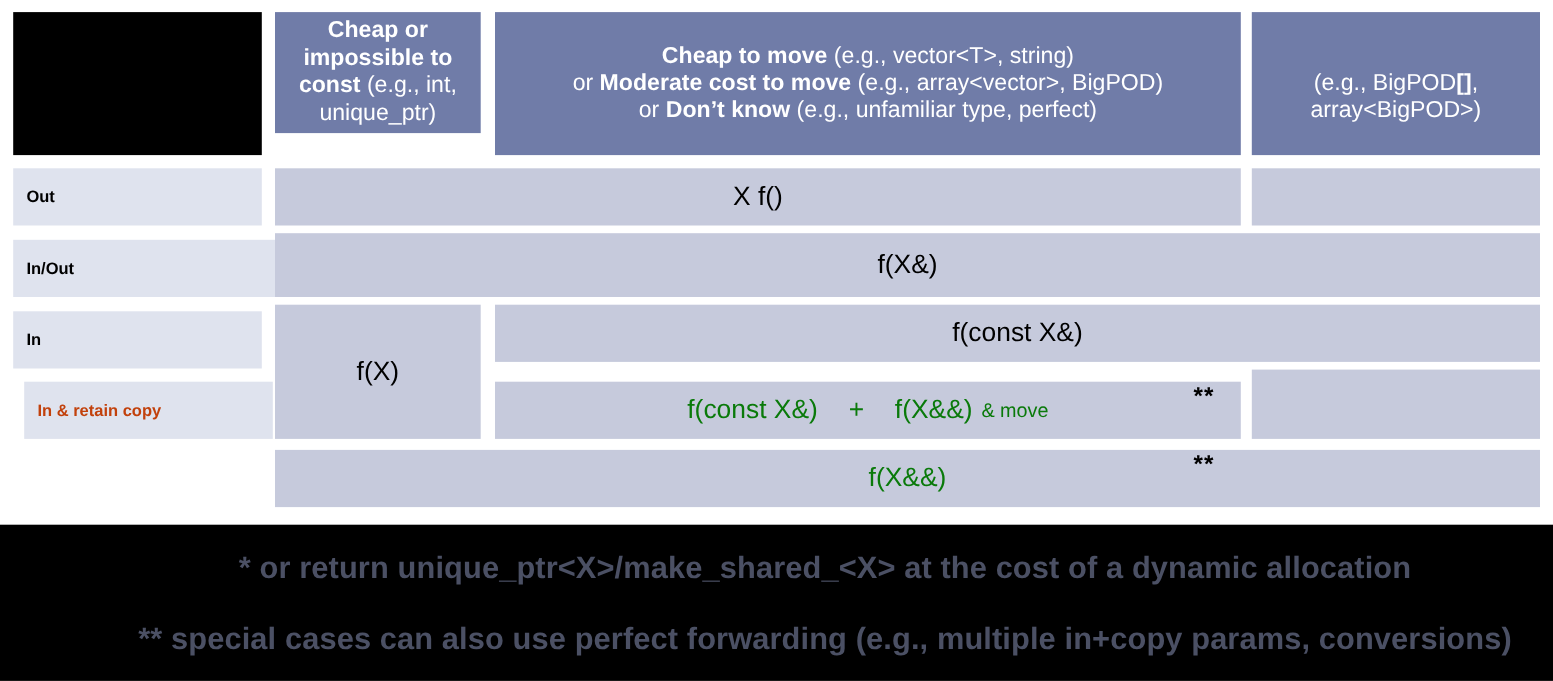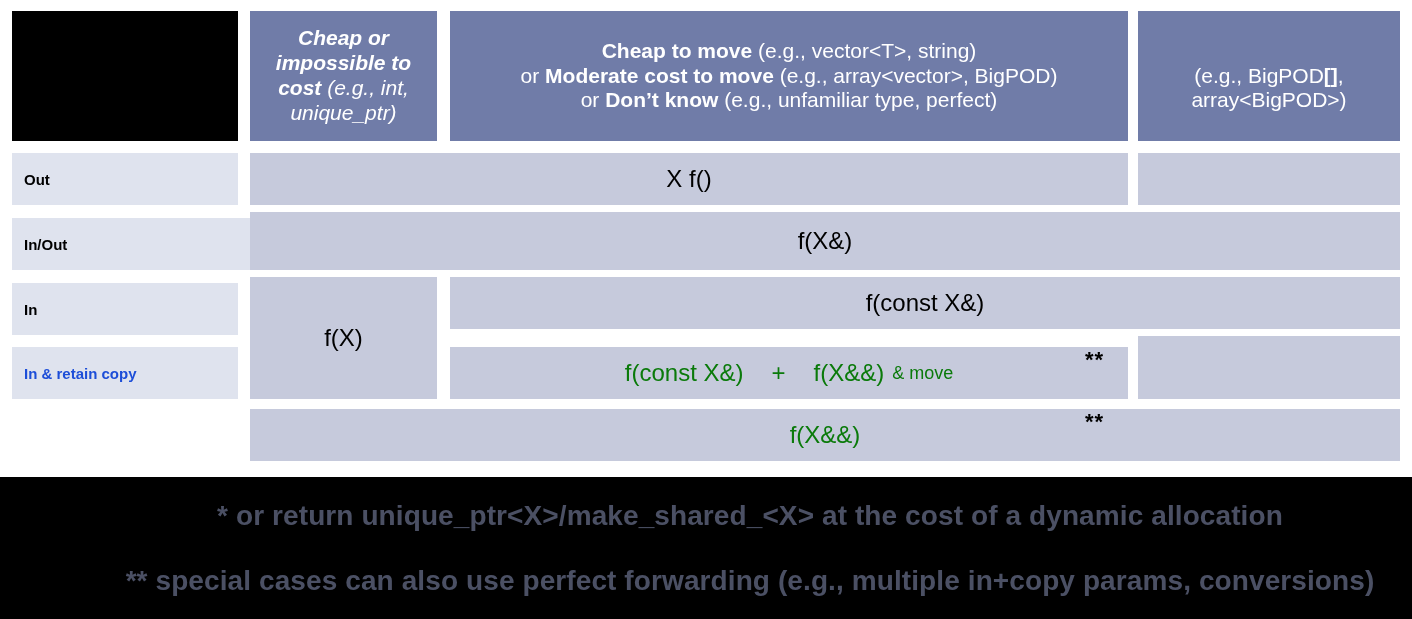--- a/index.html
+++ b/index.html
@@ -29,21 +29,21 @@
 
   .lbl {
     background: #DFE3EE;
     color: #000000;
     font-weight: 700;
     font-size: 15px;
     justify-content: flex-start;
     padding-left: 12px;
     text-align: left;
   }
-  .lbl.green { color: #1d4ed8; }
+  .lbl.green { color: #c2410c; margin-left: 10px; }
 
   .body-cell {
     background: #C6CADC;
     color: #000000;
     font-size: 24px;
     font-weight: 400;
   }
   .body-cell.green { color: #0A7A0A; }
 
   .blackblock { position: absolute; background: #000000; }
@@ -72,25 +72,25 @@
   .plus { padding: 0 6px; }
   .spacer-wide { display: inline-block; width: 22px; }
 </style>
 </head>
 <body>
 
 <div id="stage">
 
   <div class="blackblock" style="left:12px; top:11px; width:226px; height:130px;"></div>
 
-  <div class="cell hdr" style="left:250px; top:11px; width:187px; height:130px; flex-direction:column; justify-content:center;font-style:italic;">
+  <div class="cell hdr" style="left:250px; top:11px; width:187px; height:110px; flex-direction:column; justify-content:center;">
     <div style="width:100%;">
       <b>Cheap or</b><br>
       <b>impossible to</b><br>
-      <b>cost</b><span class="reg"> (e.g., int,</span><br>
+      <b>const</b><span class="reg"> (e.g., int,</span><br>
       <span class="reg">unique_ptr)</span>
     </div>
   </div>
 
   <div class="cell hdr" style="left:450px; top:11px; width:678px; height:130px; flex-direction:column; justify-content:center;">
     <div style="width:100%;">
       <b>Cheap to move</b><span class="reg"> (e.g., vector&lt;T&gt;, string)</span><br>
       <span class="reg">or </span><b>Moderate cost to move</b><span class="reg"> (e.g., array&lt;vector&gt;, BigPOD)</span><br>
       <span class="reg">or </span><b>Don’t know</b><span class="reg"> (e.g., unfamiliar type, perfect)</span>
     </div>

